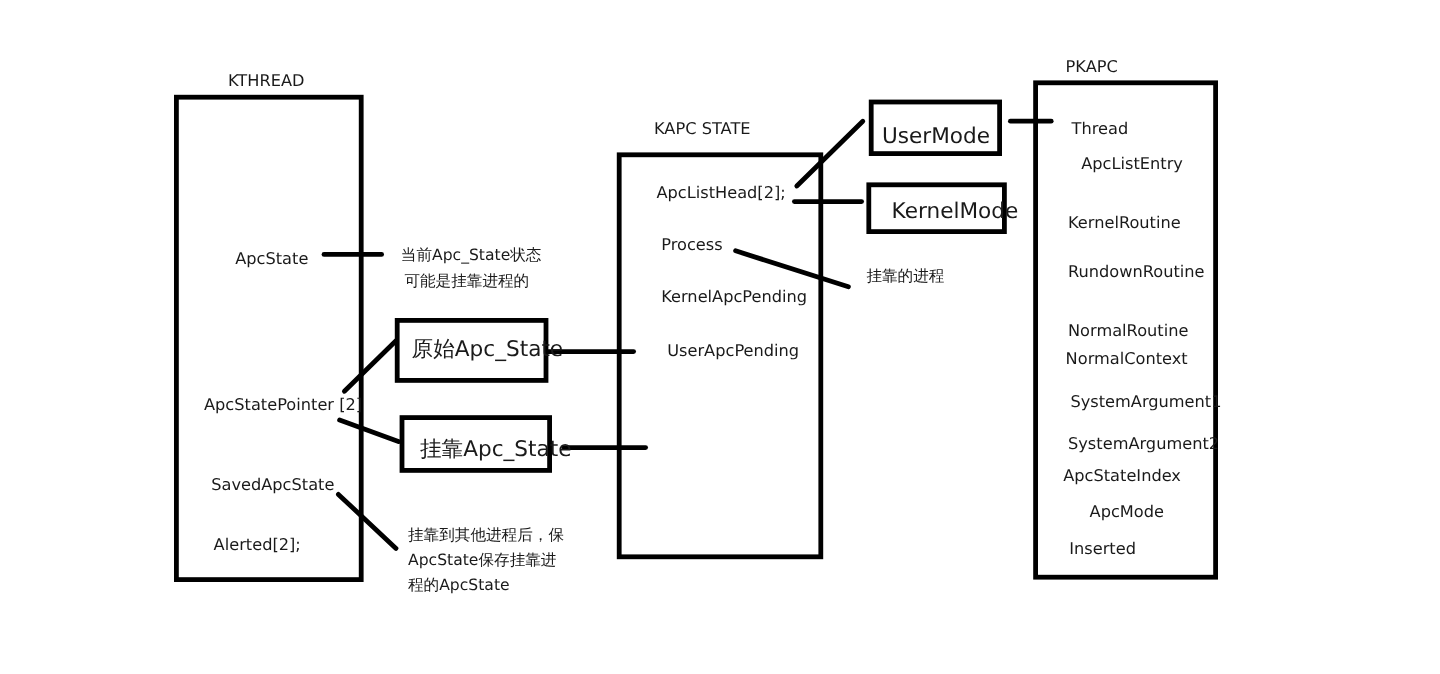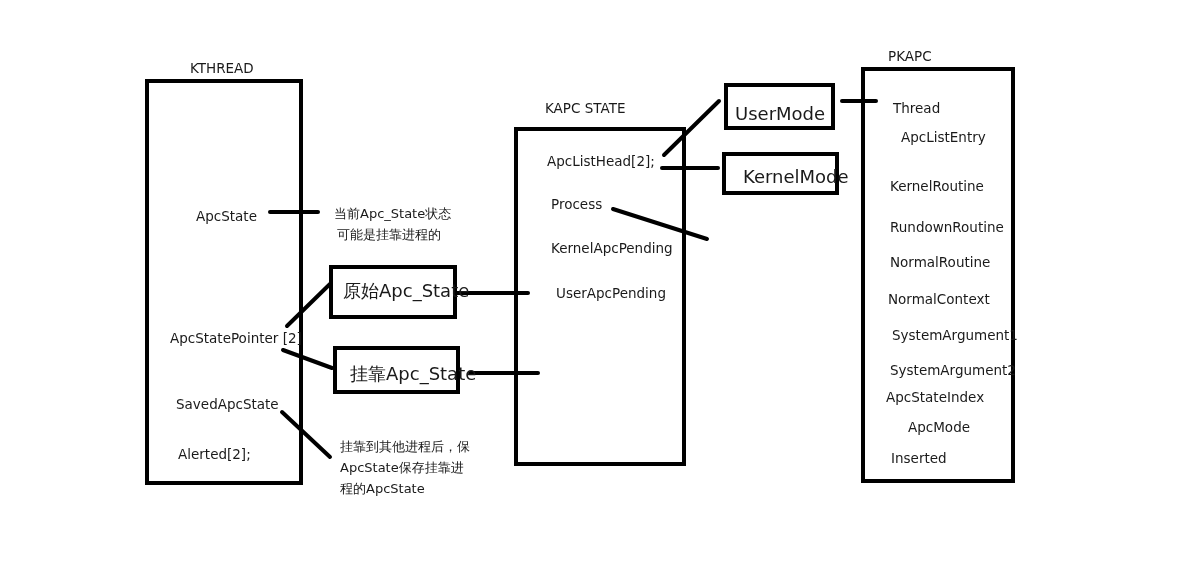--- a/index.html
+++ b/index.html
@@ -58,29 +58,30 @@
 <div class="txt" style="left:551px;top:196px;">Process</div>
 <div class="txt" style="left:551px;top:240px;text-align:center;">KernelApcPending</div>
 <div class="txt" style="left:556px;top:285px;">UserApcPending</div>
 
 <div class="box" style="left:724px;top:83px;width:111px;height:47px;"></div>
 <div class="small-box-label" style="left:735px;top:103px;">UserMode</div>
 <div class="box" style="left:722px;top:152px;width:117px;height:43px;"></div>
 <div class="small-box-label" style="left:743px;top:166px;">KernelMode</div>
 
 <div class="note" style="left:722px;top:220px;">
+  <div>挂靠的进程</div>
 </div>
 
 <div class="title" style="left:888px;top:48px;">PKAPC</div>
 <div class="box" style="left:861px;top:67px;width:154px;height:416px;"></div>
 <div style="position:absolute;left:865px;top:71px;width:166px;height:408px;overflow:hidden;">
   <div class="txt" style="left:28px;top:29px;">Thread</div>
   <div class="txt" style="left:36px;top:58px;">ApcListEntry</div>
   <div class="txt" style="left:25px;top:107px;">KernelRoutine</div>
   <div class="txt" style="left:25px;top:148px;">RundownRoutine</div>
-  <div class="txt" style="left:25px;top:183px;">NormalRoutine</div>
+  <div class="txt" style="left:25px;top:197px;">NormalRoutine</div>
   <div class="txt" style="left:23px;top:220px;">NormalContext</div>
   <div class="txt" style="left:27px;top:256px;">SystemArgument1</div>
   <div class="txt" style="left:25px;top:291px;">SystemArgument2</div>
   <div class="txt" style="left:21px;top:318px;">ApcStateIndex</div>
   <div class="txt" style="left:43px;top:348px;">ApcMode</div>
   <div class="txt" style="left:26px;top:379px;">Inserted</div>
 </div>
 
 </body></html>

